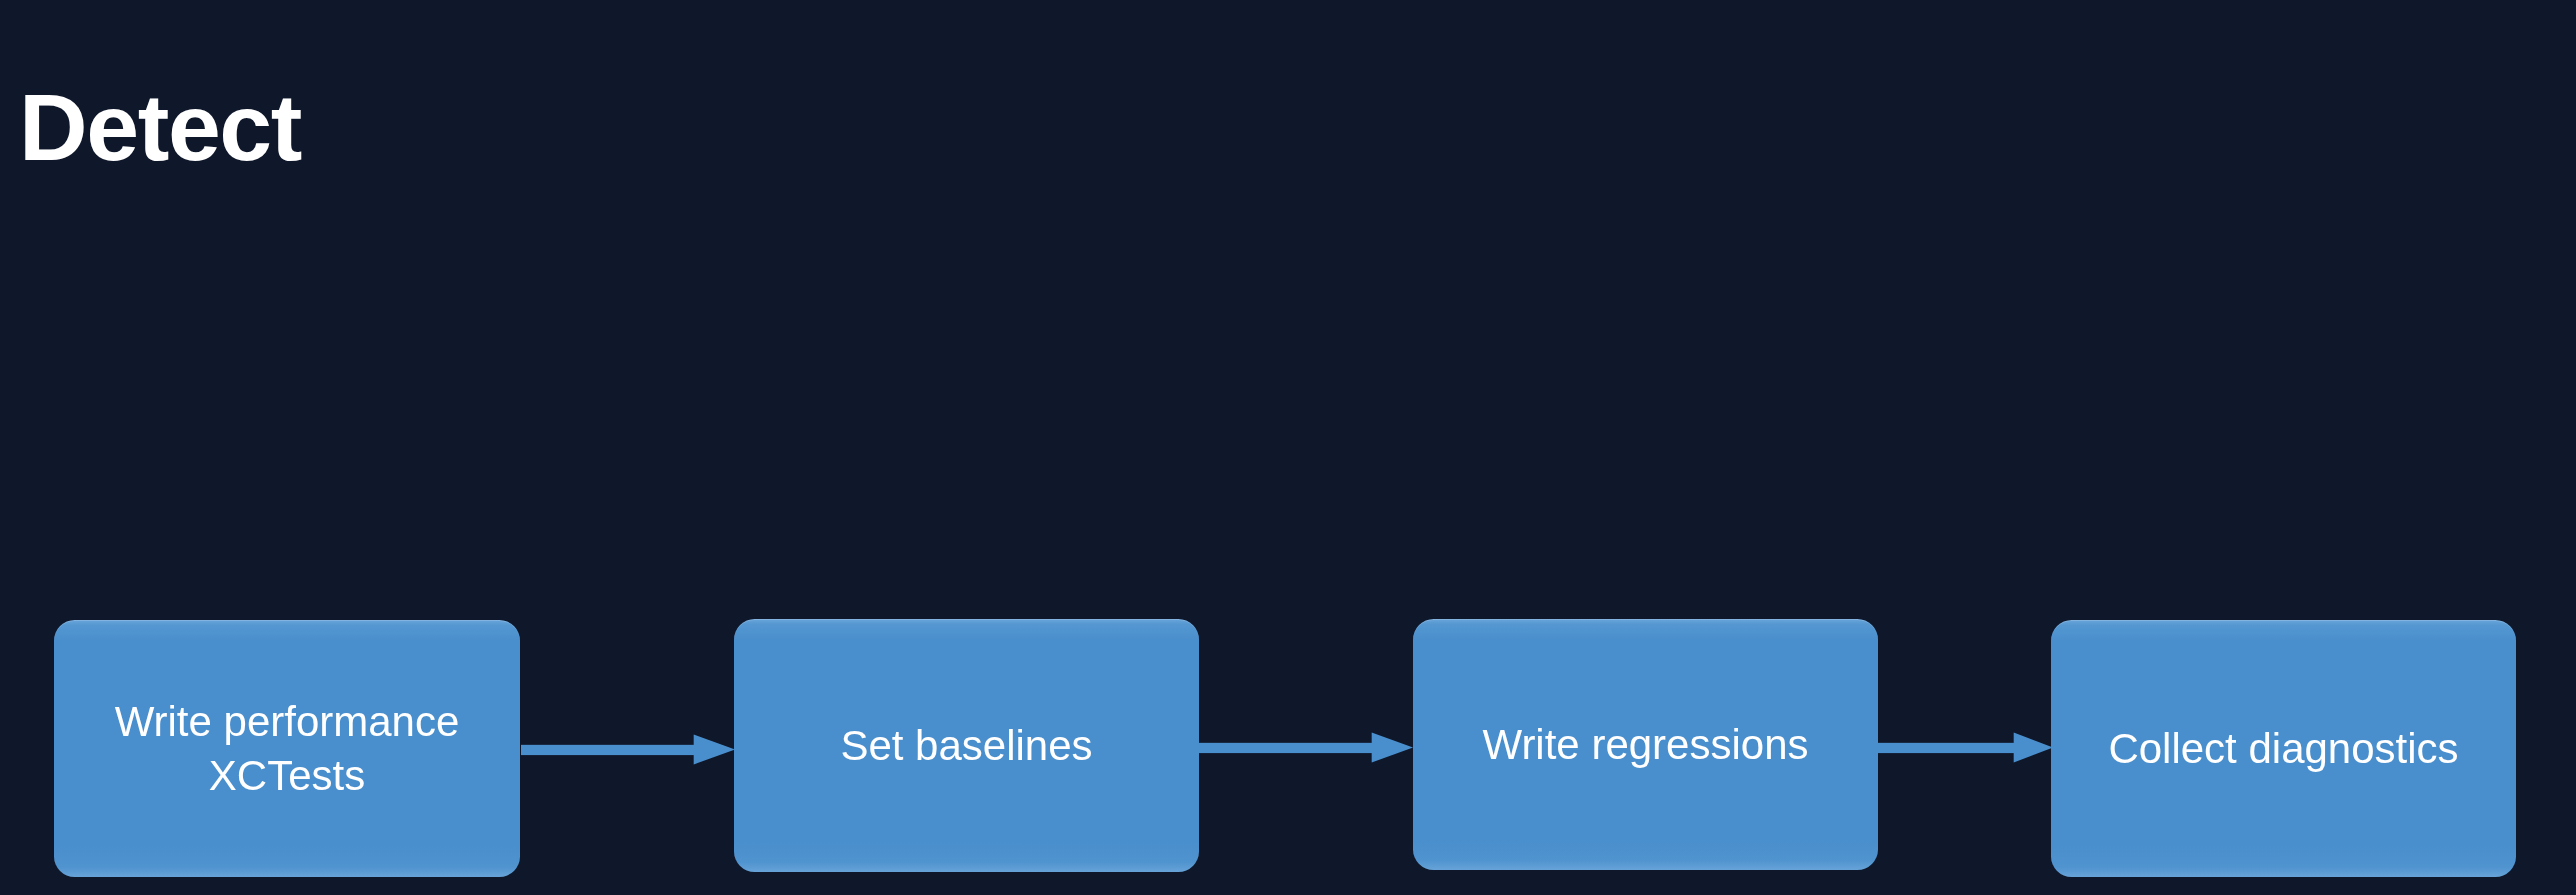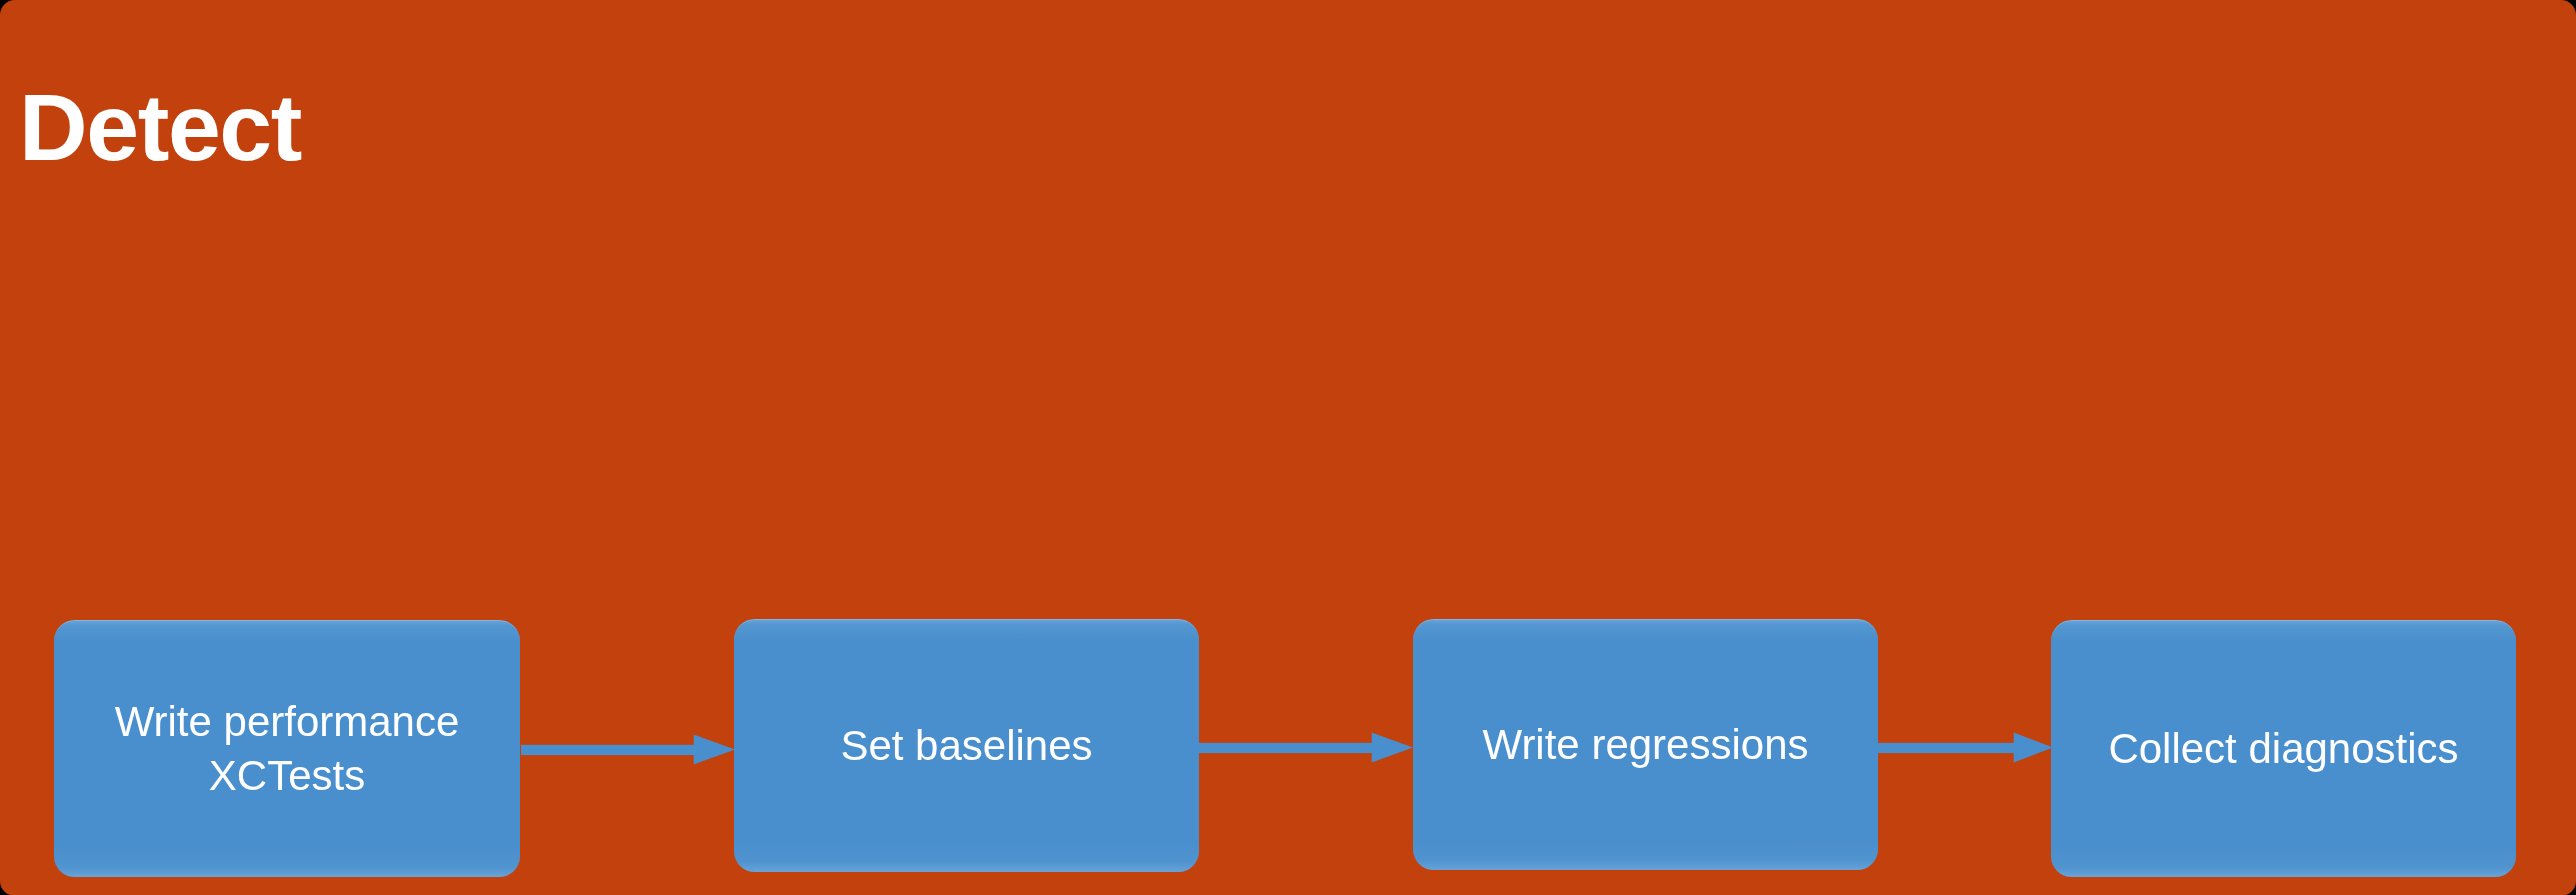--- a/index.html
+++ b/index.html
@@ -13,22 +13,21 @@
     height: 896px;
     overflow: hidden;
     font-family: "Liberation Sans", "DejaVu Sans", sans-serif;
     -webkit-font-smoothing: antialiased;
   }
 
   #slide {
     position: relative;
     width: 2576px;
     height: 896px;
-    background: #c2410c;
-    border-radius: 15px;
+    background: #0f172a;
   }
 
   
   .slide-title {
     position: absolute;
     left: 19px;
     top: 7.5px;
     font-size: 95px;
     font-weight: 700;
     letter-spacing: -1.4px;

